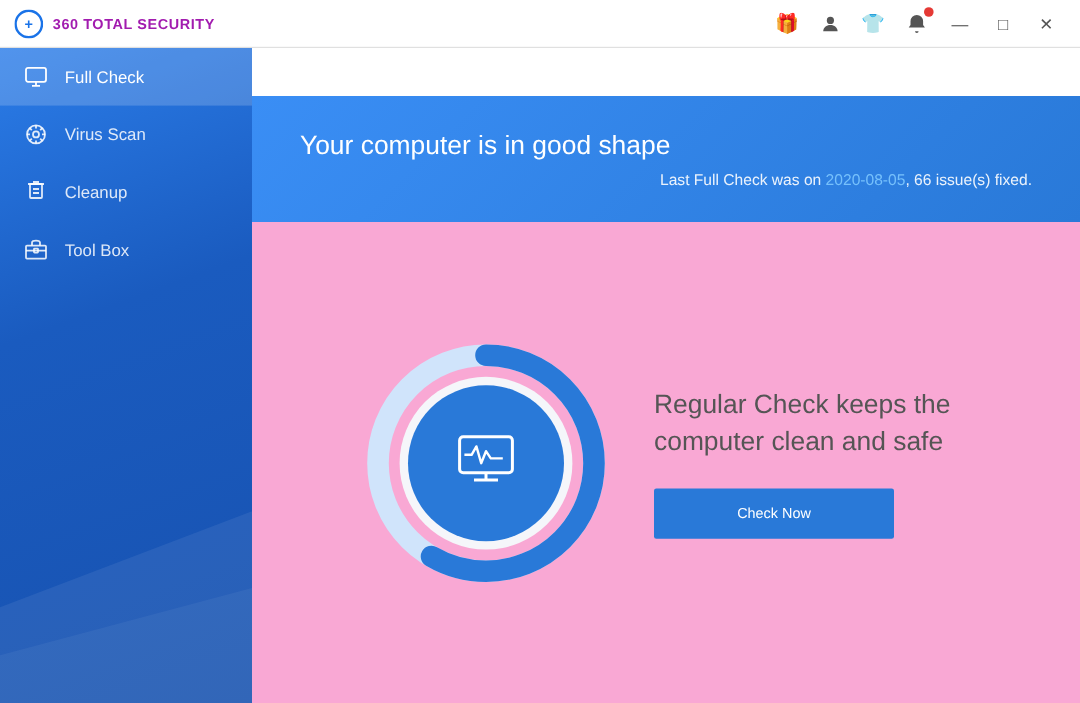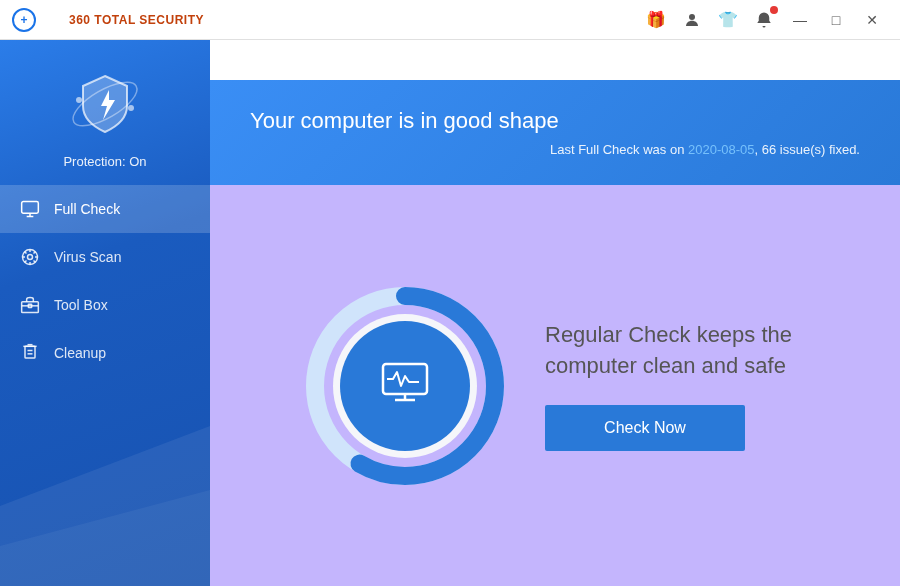--- a/index.html
+++ b/index.html
@@ -21,24 +21,23 @@
       gap: 8px;
       flex: 1;
     }
     .logo-icon {
       width: 24px;
       height: 24px;
     }
     .logo-text {
       font-size: 12px;
       font-weight: 700;
-      color: #c2410c;
+      color: #a21caf;
       letter-spacing: 0.5px;
       text-transform: uppercase;
-      margin-left: 25px;
     }
     .titlebar-controls {
       display: flex;
       align-items: center;
       gap: 4px;
     }
     .titlebar-icon-btn {
       width: 32px;
       height: 32px;
       display: flex;
@@ -187,21 +186,21 @@
       text-align: right;
     }
     .header-date {
       color: #7ec8ff;
       cursor: pointer;
     }
 
     
     .main-content {
       flex: 1;
-      background: #c4b5fd;
+      background: #f9a8d4;
       display: flex;
       align-items: center;
       justify-content: center;
       gap: 40px;
       padding: 40px;
     }
 
     
     .donut-wrapper {
       position: relative;
@@ -237,21 +236,21 @@
       font-size: 22px;
       color: #555;
       font-weight: 400;
       line-height: 1.4;
     }
     .check-now-btn {
       background: #2979d8;
       color: #fff;
       border: none;
       padding: 14px 40px;
-      font-size: 16px;
+      font-size: 12px;
       cursor: pointer;
       border-radius: 2px;
       width: 200px;
       text-align: center;
     }
   </style>
 </head>
 <body>
 
 <div class="titlebar">
@@ -279,36 +278,20 @@
     </div>
     <div class="window-btn">—</div>
     <div class="window-btn">□</div>
     <div class="window-btn close">✕</div>
   </div>
 </div>
 
 <div class="main-layout">
 
   <div class="sidebar">
-    <div class="protection-area">
-      <div class="shield-container">
-        <svg width="80" height="80" viewBox="0 0 80 80">
-
-          <ellipse cx="40" cy="40" rx="36" ry="14" fill="none" stroke="rgba(255,255,255,0.4)" stroke-width="1.5" transform="rotate(-30 40 40)"></ellipse>
-
-          <path d="M40 12 L62 22 L62 42 Q62 58 40 68 Q18 58 18 42 L18 22 Z" fill="rgba(255,255,255,0.25)" stroke="rgba(255,255,255,0.7)" stroke-width="2"></path>
-
-          <path d="M44 26 L36 42 L42 42 L38 56 L50 36 L44 36 Z" fill="#fff"></path>
-
-          <circle cx="14" cy="36" r="3" fill="rgba(255,255,255,0.6)"></circle>
-          <circle cx="66" cy="44" r="3" fill="rgba(255,255,255,0.6)"></circle>
-        </svg>
-      </div>
-      <span class="protection-label">Protection: On</span>
-    </div>
 
     <div class="nav-item active">
       <div class="nav-icon">
         <svg width="20" height="20" viewBox="0 0 24 24" fill="none" stroke="white" stroke-width="1.8">
           <rect x="2" y="3" width="20" height="14" rx="2"></rect>
           <line x1="8" y1="21" x2="16" y2="21"></line>
           <line x1="12" y1="17" x2="12" y2="21"></line>
         </svg>
       </div>
       <span>Full Check</span>
@@ -329,41 +312,41 @@
           <line x1="7.8" y1="16.2" x2="5.6" y2="18.4"></line>
         </svg>
       </div>
       <span>Virus Scan</span>
     </div>
 
 
     <div class="nav-item">
       <div class="nav-icon">
         <svg width="20" height="20" viewBox="0 0 24 24" fill="none" stroke="rgba(255,255,255,0.85)" stroke-width="1.8">
-          <rect x="2" y="8" width="20" height="13" rx="1"></rect>
-          <path d="M8 8 L8 5 Q8 3 12 3 Q16 3 16 5 L16 8"></path>
-          <line x1="2" y1="13" x2="22" y2="13"></line>
-          <rect x="10" y="11" width="4" height="4" rx="0.5"></rect>
-        </svg>
-      </div>
-      <span>Tool Box</span>
-    </div>
-
-    <div class="nav-item">
-      <div class="nav-icon">
-        <svg width="20" height="20" viewBox="0 0 24 24" fill="none" stroke="rgba(255,255,255,0.85)" stroke-width="1.8">
           <rect x="6" y="4" width="12" height="14" rx="1"></rect>
           <line x1="4" y1="4" x2="20" y2="4"></line>
           <line x1="9" y1="2" x2="15" y2="2"></line>
           <line x1="9" y1="9" x2="15" y2="9"></line>
           <line x1="9" y1="13" x2="15" y2="13"></line>
         </svg>
       </div>
       <span>Cleanup</span>
     </div>
+
+    <div class="nav-item">
+      <div class="nav-icon">
+        <svg width="20" height="20" viewBox="0 0 24 24" fill="none" stroke="rgba(255,255,255,0.85)" stroke-width="1.8">
+          <rect x="2" y="8" width="20" height="13" rx="1"></rect>
+          <path d="M8 8 L8 5 Q8 3 12 3 Q16 3 16 5 L16 8"></path>
+          <line x1="2" y1="13" x2="22" y2="13"></line>
+          <rect x="10" y="11" width="4" height="4" rx="0.5"></rect>
+        </svg>
+      </div>
+      <span>Tool Box</span>
+    </div>
   </div>
 
   <div class="content">
 
     <div class="header-banner">
       <div class="header-title">Your computer is in good shape</div>
       <div class="header-subtitle">
         <span>Last Full Check was on </span><span class="header-date">2020-08-05</span><span>, 66 issue(s) fixed.</span>
       </div>
     </div>

